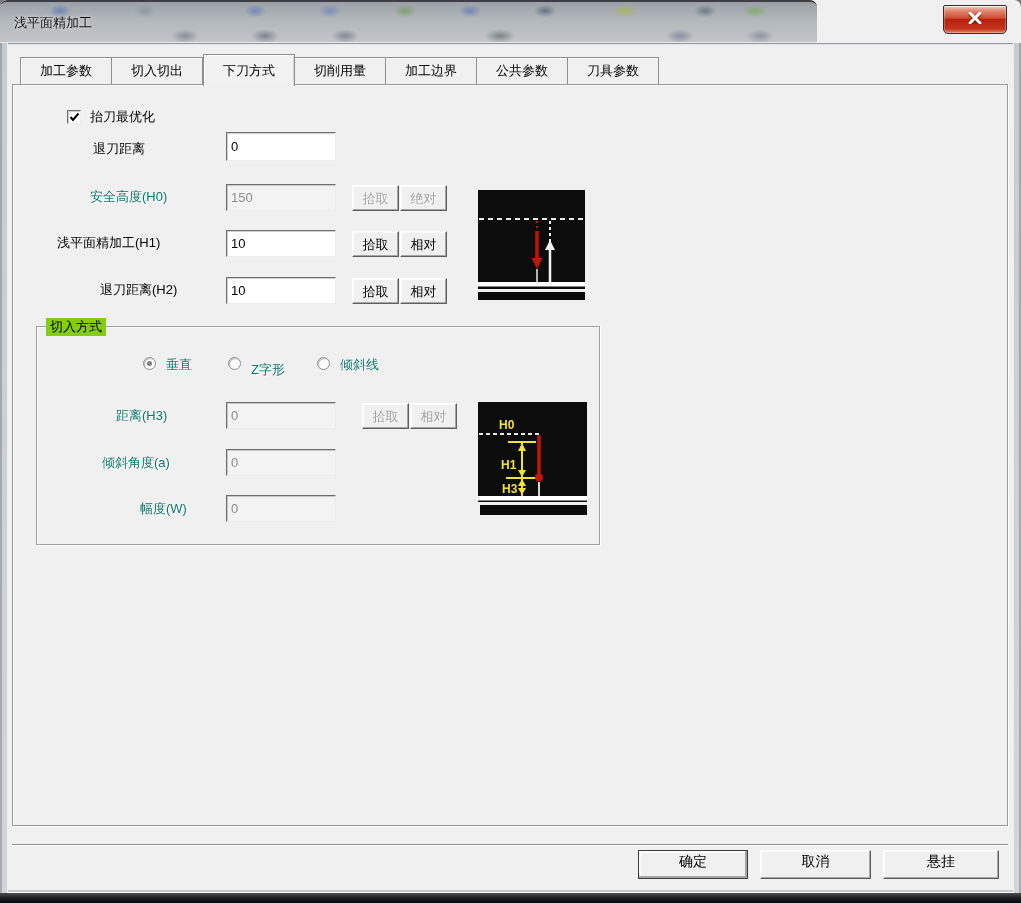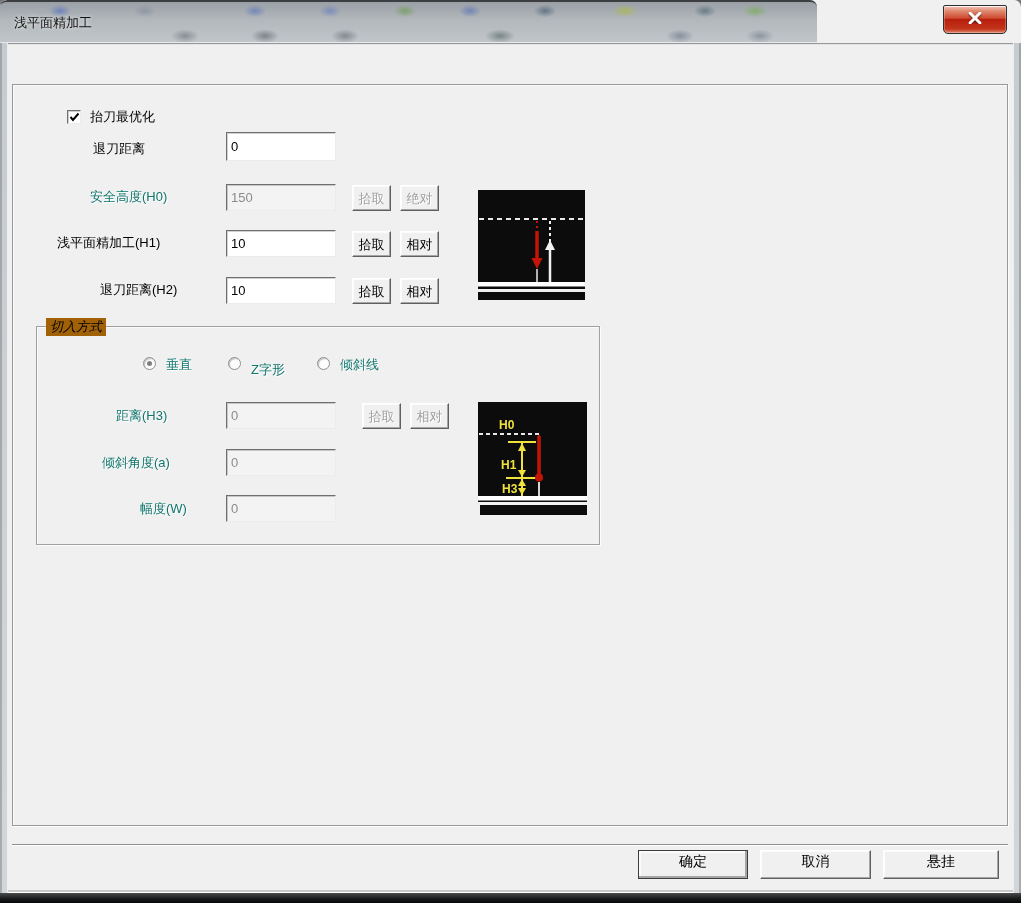--- a/index.html
+++ b/index.html
@@ -66,35 +66,35 @@
     border:1px solid #999999; box-shadow:1px 1px 0 #fdfdfd, inset 1px 1px 0 #fbfbfb; z-index:1; }
 
   
   .lbl { position:absolute; white-space:nowrap; }
   .lbl.dis { color:#0f766e; text-shadow:1px 1px 0 #ffffff; }
   .tbox { position:absolute; width:110px; height:27px; background:#ffffff;
     border:1px solid; border-color:#6f6f6f #ececec #ececec #6f6f6f;
     box-shadow:inset 1px 1px 0 rgba(0,0,0,.18);
     font-family:"Liberation Sans", sans-serif; font-size:13px; padding:2px 4px; color:#000; }
   .tbox:disabled, .tbox.dis { background:#f3f3f3; color:#8c8c8c; }
-  .pbtn { position:absolute; width:39px; height:26px; background:#f0f0f0;
+  .pbtn { position:absolute; width:47px; height:26px; background:#f0f0f0;
     border:1px solid; border-color:#ffffff #5f5f5f #5f5f5f #ffffff;
     box-shadow:inset -1px -1px 0 #a6a6a6, inset 1px 1px 0 #fbfbfb;
     font-size:13px; text-align:center; padding-top:4px; cursor:pointer; }
   .pbtn.dis { color:#9f9f9f; text-shadow:1px 1px 0 #fff; cursor:default; }
   .cbox { position:absolute; left:67px; top:110px; width:14px; height:14px; background:#fff;
     border:1px solid; border-color:#6f6f6f #ececec #ececec #6f6f6f;
     box-shadow:inset 1px 1px 0 rgba(0,0,0,.2); cursor:pointer; }
   .cbox svg { position:absolute; left:1px; top:1px; }
   .radio { position:absolute; width:13px; height:13px; border-radius:50%; background:#fdfdfd;
     border:1px solid #8f8f8f; box-shadow:inset 1px 1px 1px rgba(0,0,0,.25); }
   .radio .dot { position:absolute; left:3px; top:3px; width:5px; height:5px; border-radius:50%; background:#7f7f7f; }
   .groupbox { position:absolute; left:36px; top:326px; width:564px; height:219px;
     border:1px solid #a0a0a0; box-shadow:1px 1px 0 #fdfdfd, inset 1px 1px 0 #fbfbfb; }
-  .grouplegend { position:absolute; left:46px; top:318px; background:#a16207; padding:0 4px; z-index:2;font-style:italic; }
+  .grouplegend { position:absolute; left:46px; top:318px; background:#84cc16; padding:0 4px; z-index:2; }
 
   .sep { position:absolute; left:12px; top:844px; width:996px; height:2px;
     border-top:1px solid #8f8f8f; border-bottom:1px solid #ffffff; }
   .footbtn { position:absolute; top:850px; height:29px; background:#f0f0f0;
     border:1px solid; border-color:#ffffff #5f5f5f #5f5f5f #ffffff;
     box-shadow:inset -1px -1px 0 #a6a6a6, inset 1px 1px 0 #fbfbfb;
     font-size:14px; text-align:center; padding-top:2px; cursor:pointer; }
   .footbtn.default { border:1px solid #3c3c3c;
     box-shadow:inset -2px -2px 0 #a6a6a6, inset 2px 2px 0 #fbfbfb; }
 
@@ -117,20 +117,29 @@
   </div>
 
   <div class="frame-side left"></div>
   <div class="frame-side right"></div>
   <div class="frame-bottom"></div>
 
   <div class="client"></div>
 
   <div class="panel"></div>
 
+  <div class="tabstrip">
+    <div class="tab">加工参数</div>
+    <div class="tab">切入切出</div>
+    <div class="tab active">下刀方式</div>
+    <div class="tab">切削用量</div>
+    <div class="tab">加工边界</div>
+    <div class="tab">公共参数</div>
+    <div class="tab">刀具参数</div>
+  </div>
 
   <div class="cbox">
     <span>
       <svg width="11" height="11" viewBox="0 0 11 11">
         <polyline points="1.5,5 4,8 9.5,1.5" fill="none" stroke="#000" stroke-width="2"></polyline>
       </svg>
     </span>
   </div>
   <div class="lbl" style="left:90px; top:108px;">抬刀最优化</div>
 

